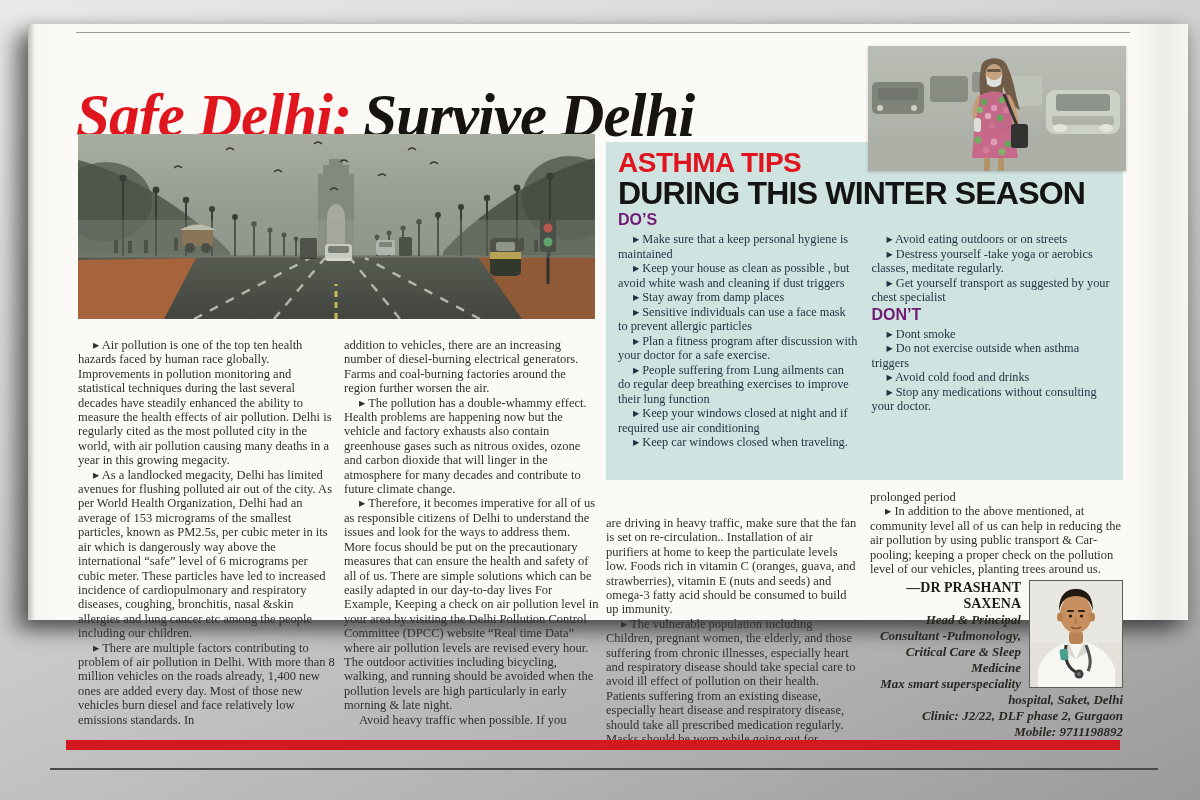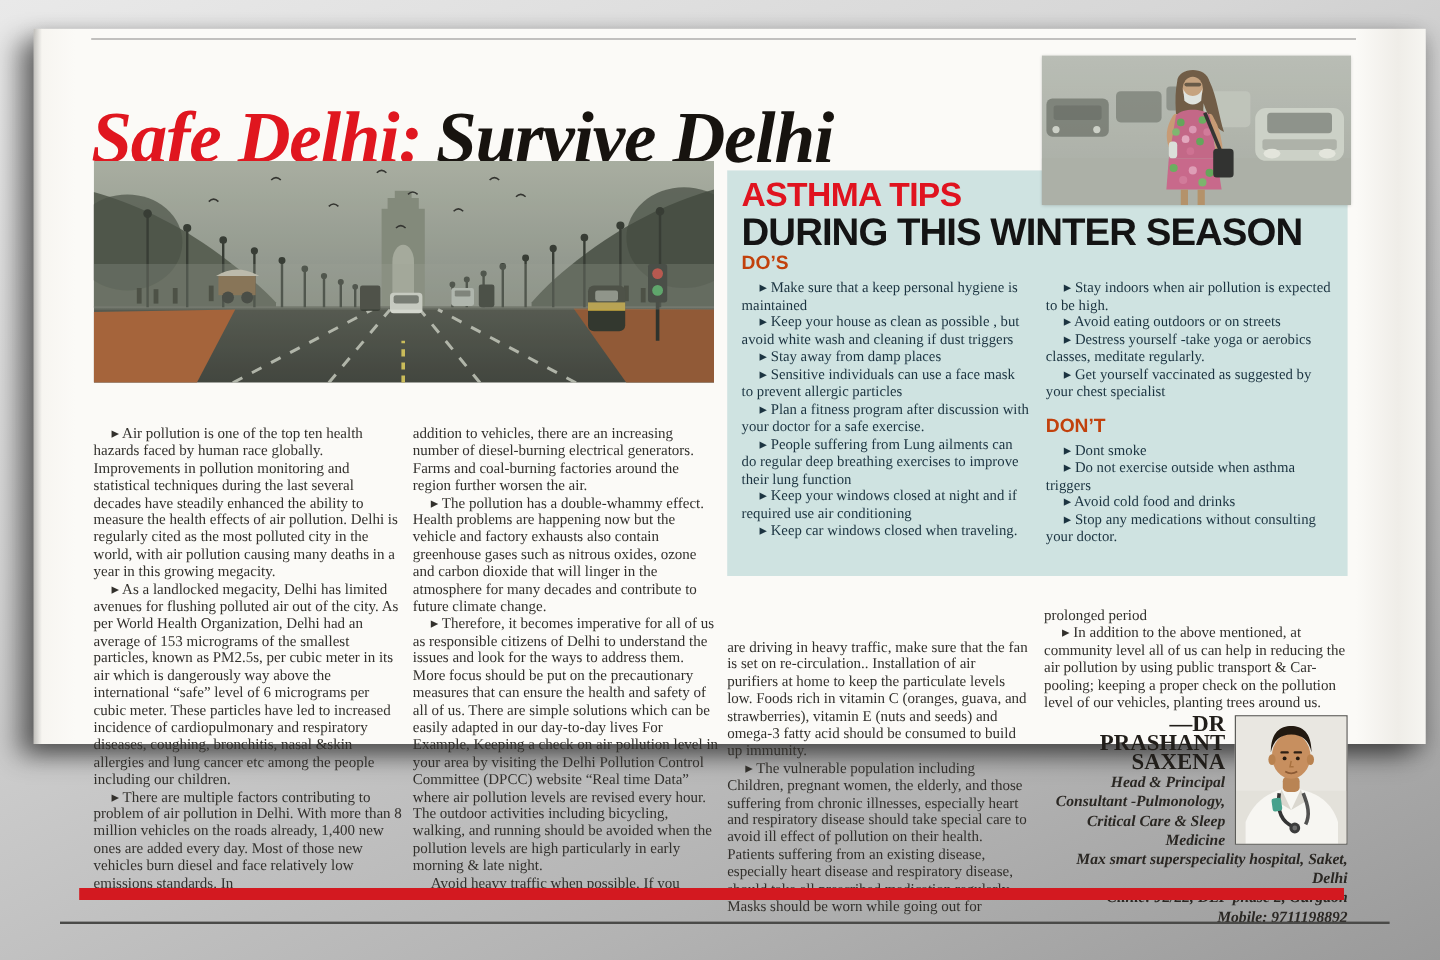--- a/index.html
+++ b/index.html
@@ -26,35 +26,35 @@
   .photo-smog{left:840px;top:22px;width:258px;height:125px;z-index:5;box-shadow:0 1px 3px rgba(0,0,0,.2);}
   .asthma-box{position:absolute;left:578px;top:118px;width:517px;height:338px;
     background:#cfe3e1;box-sizing:border-box;padding:6px 12px 0 12px;}
   .bt1{font-family:"Liberation Sans",sans-serif;font-weight:bold;font-size:28px;line-height:30px;
     letter-spacing:-.5px;color:#e0131f;}
   .bt2{font-family:"Liberation Sans",sans-serif;font-weight:bold;font-size:32px;line-height:30px;
     letter-spacing:-.8px;color:#141414;}
   .tips{display:flex;gap:14px;margin-top:2px;}
   .tipcol{width:240px;font-size:12.3px;line-height:14.5px;color:#1b3340;}
   .tipcol .label{font-family:"Liberation Sans",sans-serif;font-weight:bold;font-size:16px;
-    line-height:20px;color:#c2410c;margin:0 0 2px 0;letter-spacing:0;}
-  .tipcol .label.dont{margin-top:12px;}
+    line-height:20px;color:#701a75;margin:0 0 2px 0;letter-spacing:0;}
+  .tipcol .label.dont{margin-top:0;}
   .tipcol.right{padding-top:22px;}
   .tip{margin:0;text-indent:15px;}
-  .col{position:absolute;font-size:12.5px;line-height:14.4px;color:#32302c;margin-top:16px;}
+  .col{position:absolute;font-size:12.5px;line-height:14.4px;color:#32302c;}
   .col1{left:50px;top:314px;width:258px;}
   .col2{left:316px;top:314px;width:256px;}
   .col3{left:578px;top:492px;width:252px;}
   .col4{left:842px;top:466px;width:253px;}
   .para{margin:0;text-indent:15px;}
   .para.noindent{text-indent:0;}
   .doc-photo{float:right;width:92px;height:106px;border:1.5px solid #5d5d5a;background:#e9e7e1;
     margin:4px 0 4px 8px;}
   .doc-photo svg{display:block;width:100%;height:100%;}
-  .byline-name{font-weight:bold;font-size:19px;line-height:16px;text-align:right;
+  .byline-name{font-weight:bold;font-size:14px;line-height:16px;text-align:right;
     color:#211e1a;margin-top:4px;}
   .byline-cred{font-style:italic;font-size:13px;line-height:16px;text-align:right;color:#2a2723;font-weight:bold;}
   .red-bar{position:absolute;left:38px;top:716px;width:1054px;height:10px;background:#d31920;}
   .bottom-rule{position:absolute;left:22px;top:744px;width:1108px;height:2px;background:#4a4a48;}
 </style>
 </head>
 <body>
 
 <div class="paper">
 
@@ -253,24 +253,23 @@
         <p class="tip">▸ Make sure that a keep personal hygiene is maintained</p>
         <p class="tip">▸ Keep your house as clean as possible , but avoid white wash and cleaning if dust triggers</p>
         <p class="tip">▸ Stay away from damp places</p>
         <p class="tip">▸ Sensitive individuals can use a face mask to prevent allergic particles</p>
         <p class="tip">▸ Plan a fitness program after discussion with your doctor for a safe exercise.</p>
         <p class="tip">▸ People suffering from Lung ailments can do regular deep breathing exercises to improve their lung function</p>
         <p class="tip">▸ Keep your windows closed at night and if required use air conditioning</p>
         <p class="tip">▸ Keep car windows closed when traveling.</p>
       </div>
       <div class="tipcol right">
-        <p class="tip">▸ Stay indoors when air pollution is expected to be high.</p>
         <p class="tip">▸ Avoid eating outdoors or on streets</p>
         <p class="tip">▸ Destress yourself -take yoga or aerobics classes, meditate regularly.</p>
-        <p class="tip">▸ Get yourself vaccinated as suggested by your chest specialist</p>
+        <p class="tip">▸ Get yourself transport as suggested by your chest specialist</p>
         <p class="label dont">DON’T</p>
         <p class="tip">▸ Dont smoke</p>
         <p class="tip">▸ Do not exercise outside when asthma triggers</p>
         <p class="tip">▸ Avoid cold food and drinks</p>
         <p class="tip">▸ Stop any medications without consulting your doctor.</p>
       </div>
     </div>
   </div>
 
   <div class="col col1">

